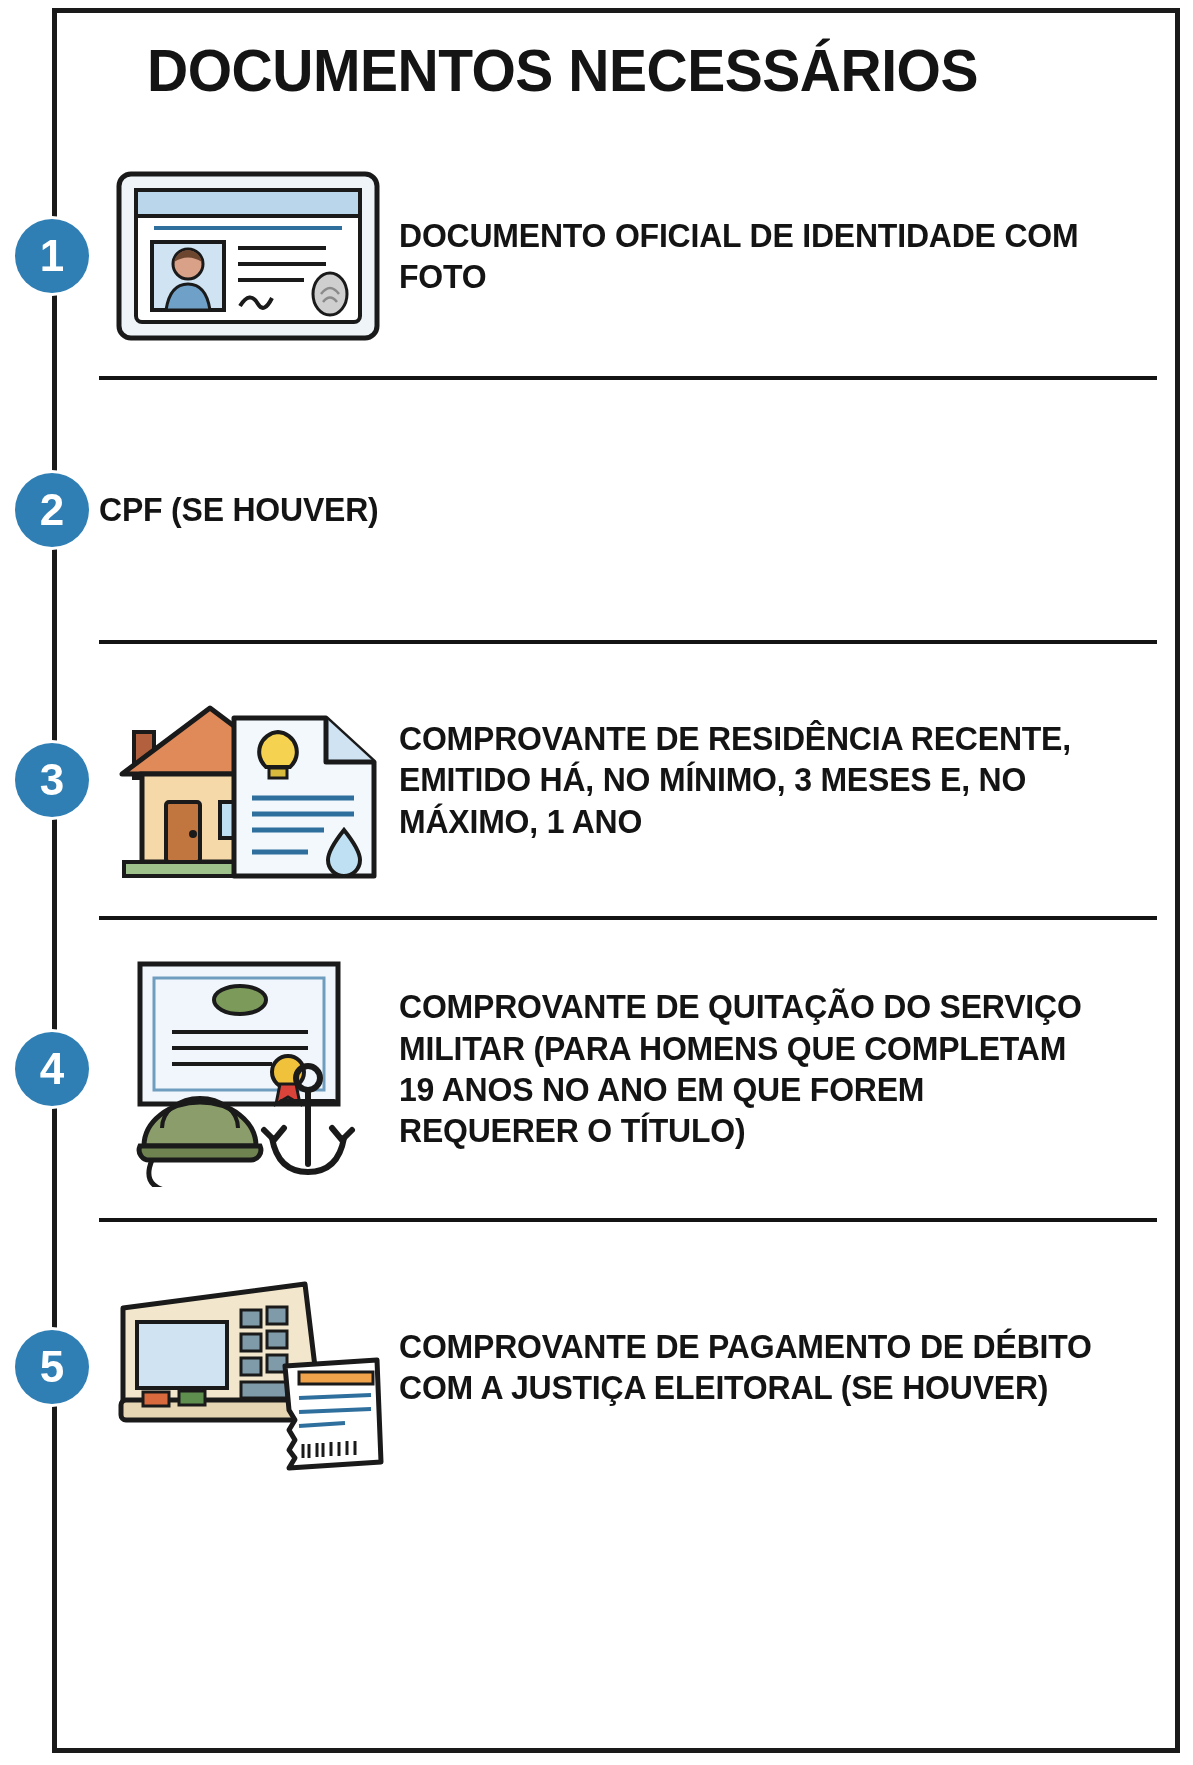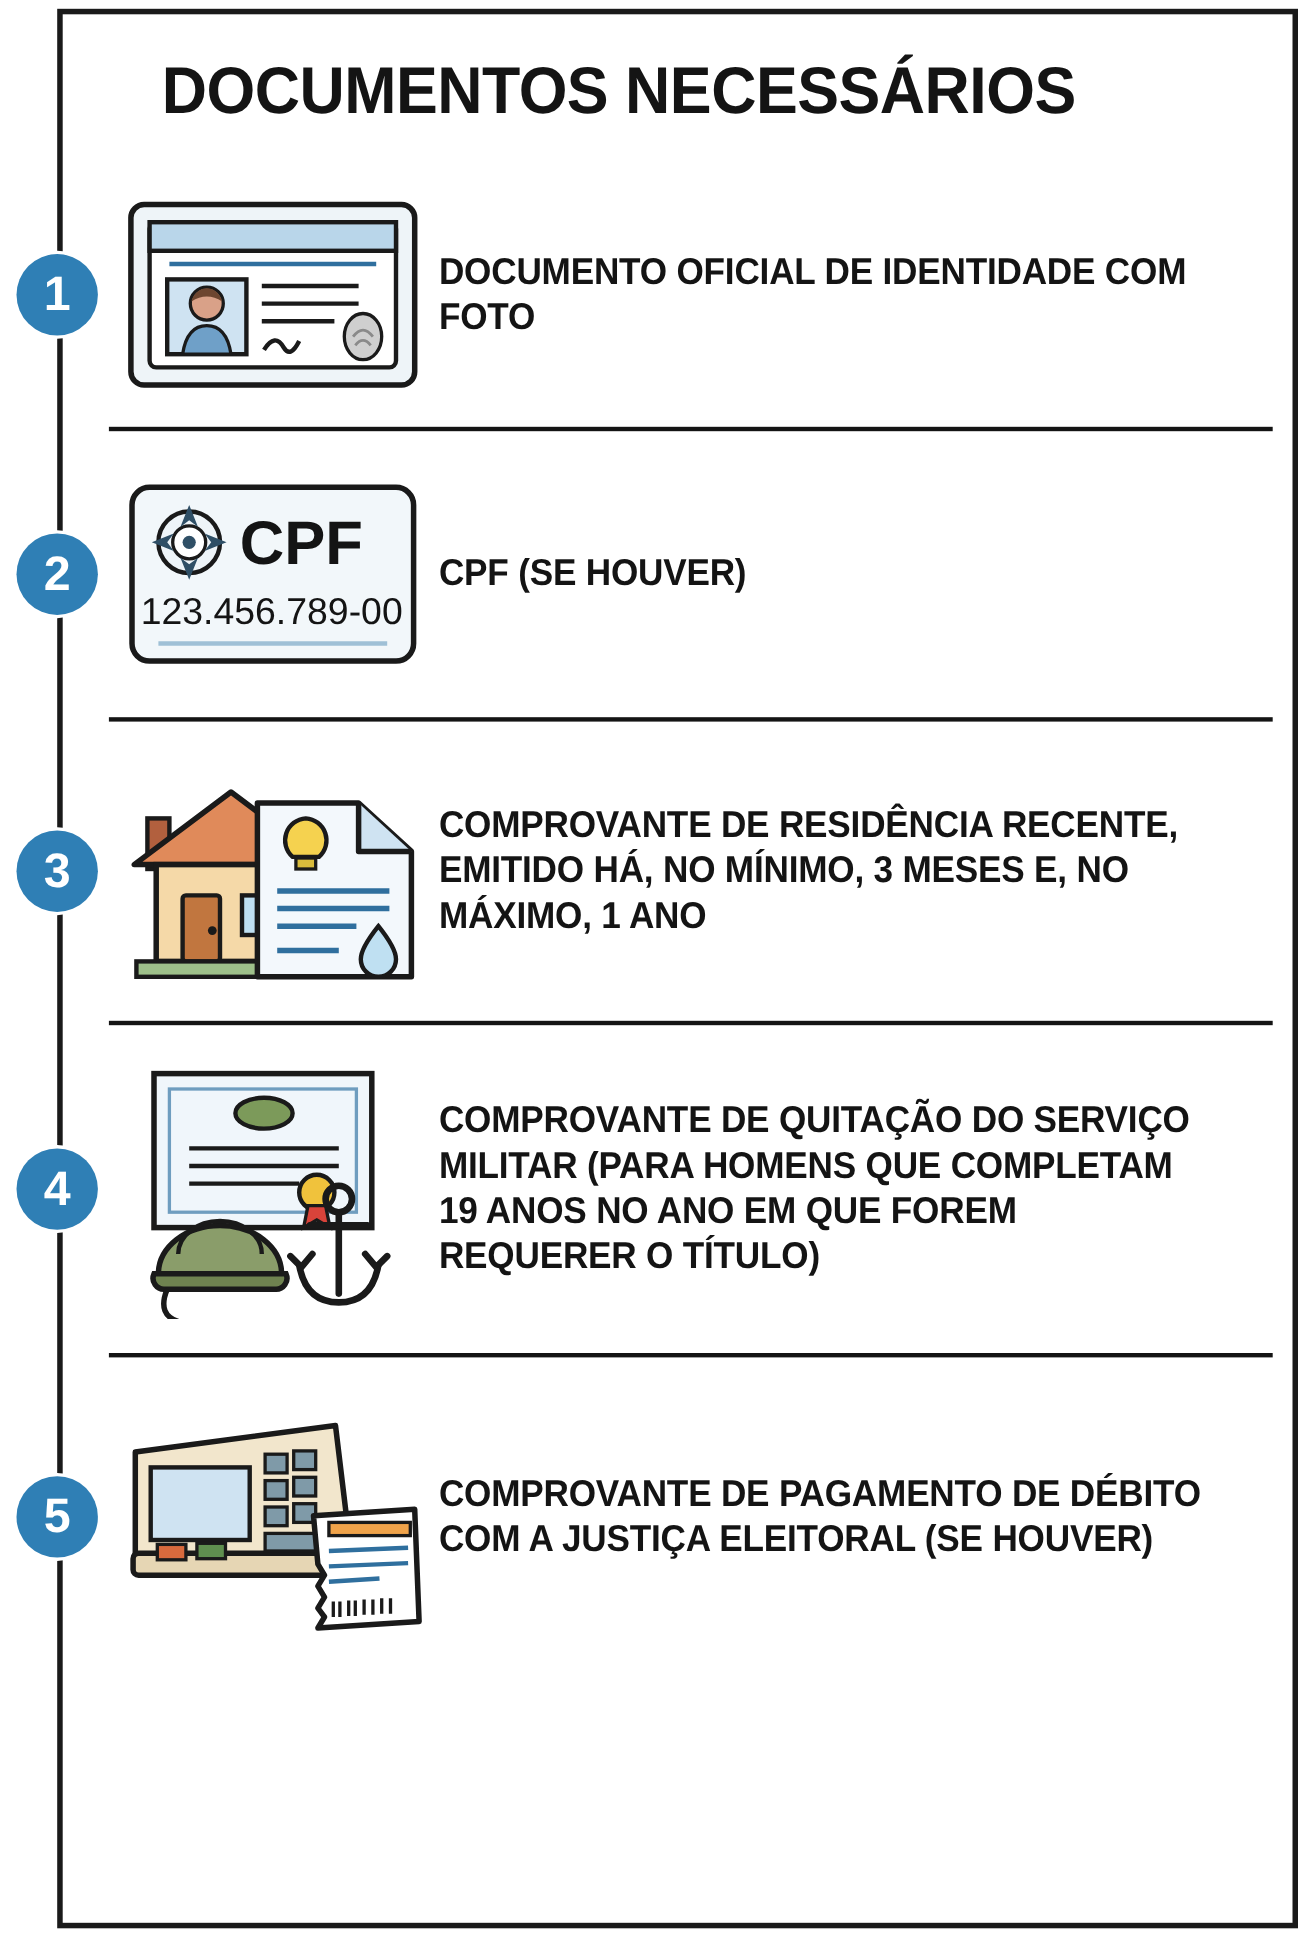--- a/index.html
+++ b/index.html
@@ -34,21 +34,21 @@
     background: #ffffff;
   }
 
   
   .content {
     position: absolute;
     left: 0;
     top: 0;
     right: 0;
     bottom: 0;
-    padding: 12px 18px 0 42px;
+    padding: 0 18px 0 42px;
     box-sizing: border-box;
   }
 
   .title {
     font-family: "Liberation Sans", sans-serif;
     font-weight: bold;
     font-size: 60px;
     letter-spacing: -0.5px;
     color: #141414;
     margin: 26px 0 0 48px;
@@ -151,39 +151,20 @@
                 <ellipse cx="216" cy="128" rx="17" ry="21" fill="#cfcfcf" stroke="#1a1a1a" stroke-width="3"></ellipse>
                 <path d="M207 128 q9 -12 18 0 M209 136 q7 -9 14 0" fill="none" stroke="#8a8a8a" stroke-width="2.5"></path>
               </svg>
             </span>
           </div>
           <div class="label">DOCUMENTO OFICIAL DE IDENTIDADE COM FOTO</div>
         </div>
 
         <div class="row row-2">
           <div class="badge">2</div>
-          <div class="icon-cell">
-            <span>
-              <svg width="270" height="175" viewBox="0 0 270 175">
-                <rect x="6" y="8" width="256" height="158" rx="16" fill="#f2f7fa" stroke="#1a1a1a" stroke-width="5"></rect>
-                <g transform="translate(58,58)">
-                  <circle cx="0" cy="0" r="28" fill="#eef4f8" stroke="#1a1a1a" stroke-width="4"></circle>
-                  <circle cx="0" cy="0" r="15" fill="#ffffff" stroke="#1a1a1a" stroke-width="3"></circle>
-                  <circle cx="0" cy="0" r="6" fill="#2f4f66"></circle>
-                  <path d="M0 -34 L8 -14 L0 -20 L-8 -14 Z" fill="#2f4f66"></path>
-                  <path d="M0 34 L8 14 L0 20 L-8 14 Z" fill="#2f4f66"></path>
-                  <path d="M-34 0 L-14 8 L-20 0 L-14 -8 Z" fill="#2f4f66"></path>
-                  <path d="M34 0 L14 8 L20 0 L14 -8 Z" fill="#2f4f66"></path>
-                </g>
-                <text x="160" y="78" text-anchor="middle" font-family="Liberation Sans, sans-serif" font-size="56" font-weight="bold" fill="#141414">CPF</text>
-                <text x="133" y="132" text-anchor="middle" font-family="Liberation Sans, sans-serif" font-size="34" fill="#141414">123.456.789-00</text>
-                <line x1="30" y1="150" x2="238" y2="150" stroke="#9fc0d6" stroke-width="4"></line>
-              </svg>
-            </span>
-          </div>
           <div class="label">CPF (SE HOUVER)</div>
         </div>
 
         <div class="row row-3">
           <div class="badge">3</div>
           <div class="icon-cell">
             <span>
               <svg width="275" height="220" viewBox="0 0 275 220">
                 <rect x="22" y="62" width="20" height="46" fill="#b2603e" stroke="#1a1a1a" stroke-width="4"></rect>
                 <path d="M10 104 L98 38 L186 104 Z" fill="#e08a5a" stroke="#1a1a1a" stroke-width="5" stroke-linejoin="round"></path>

